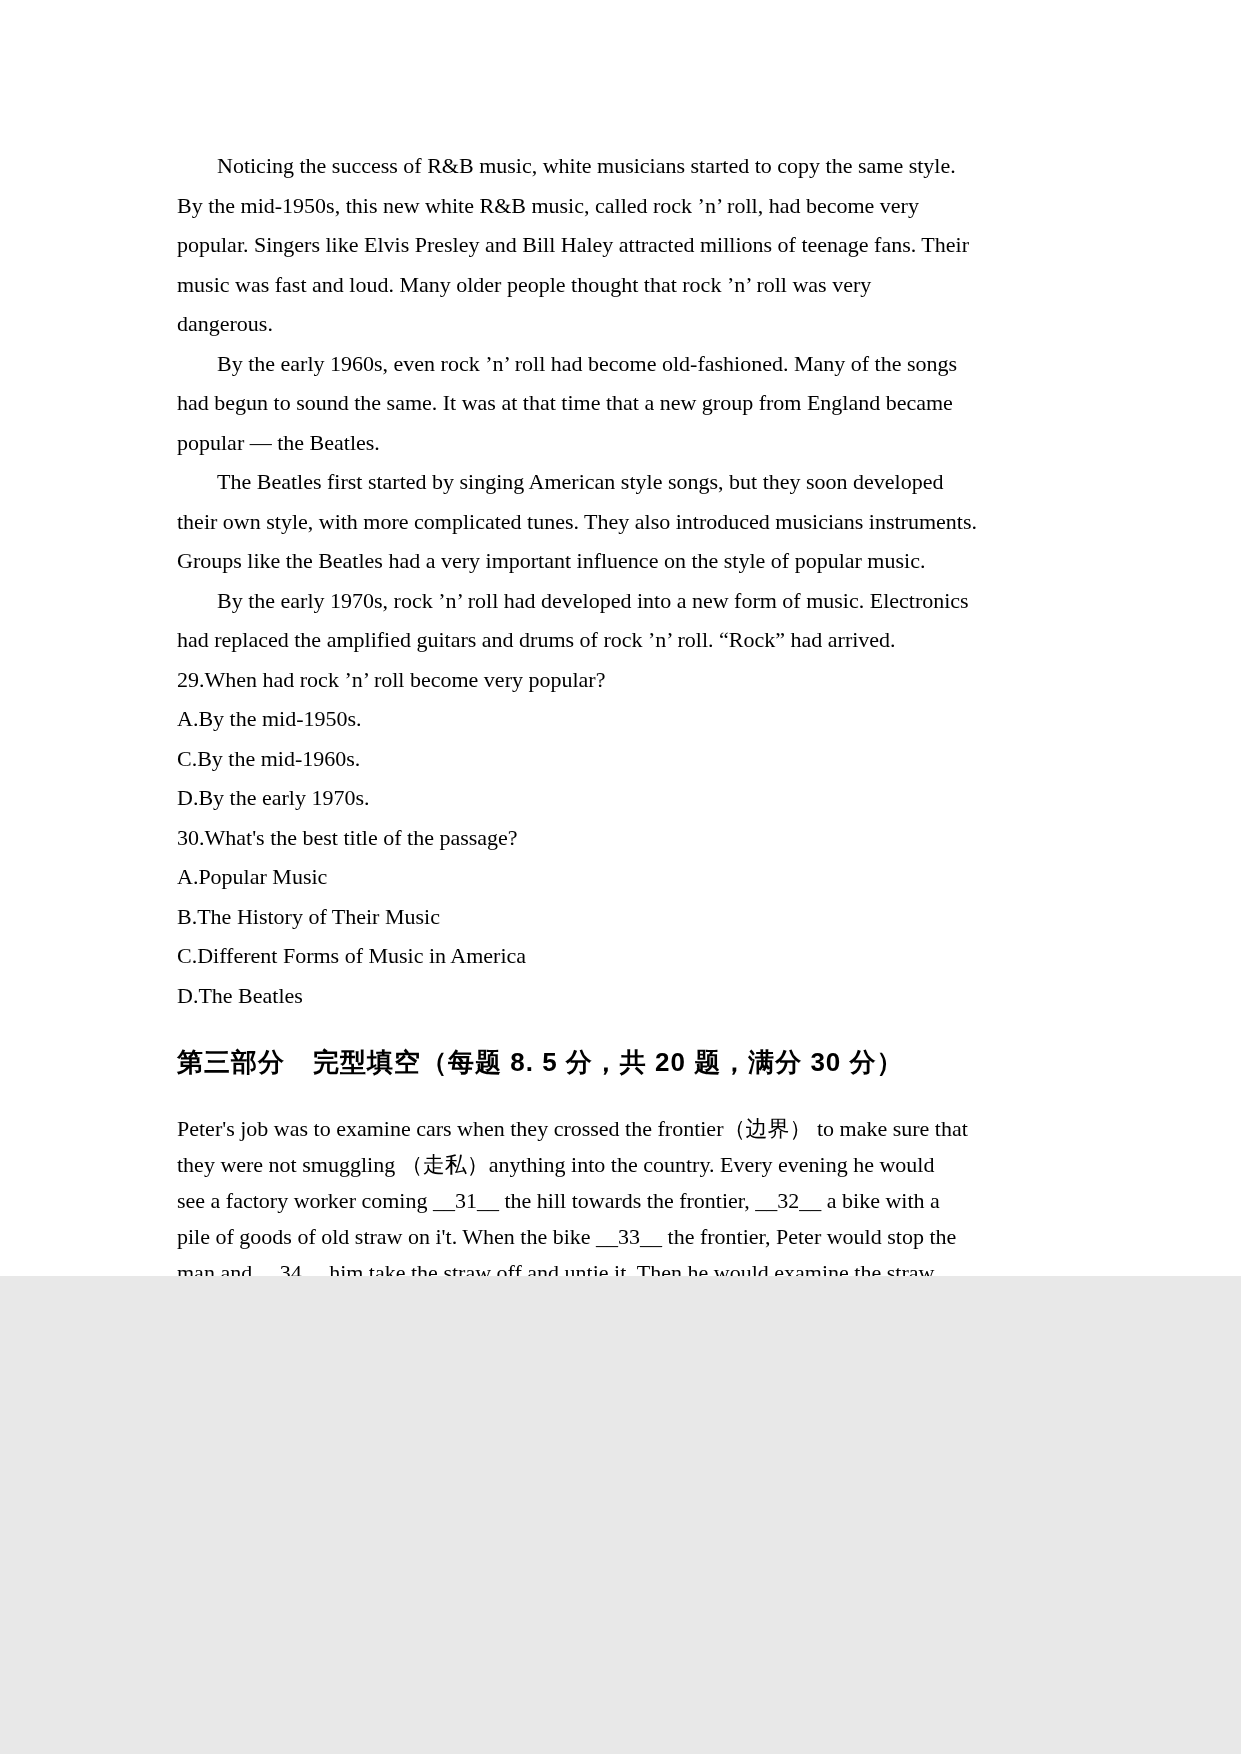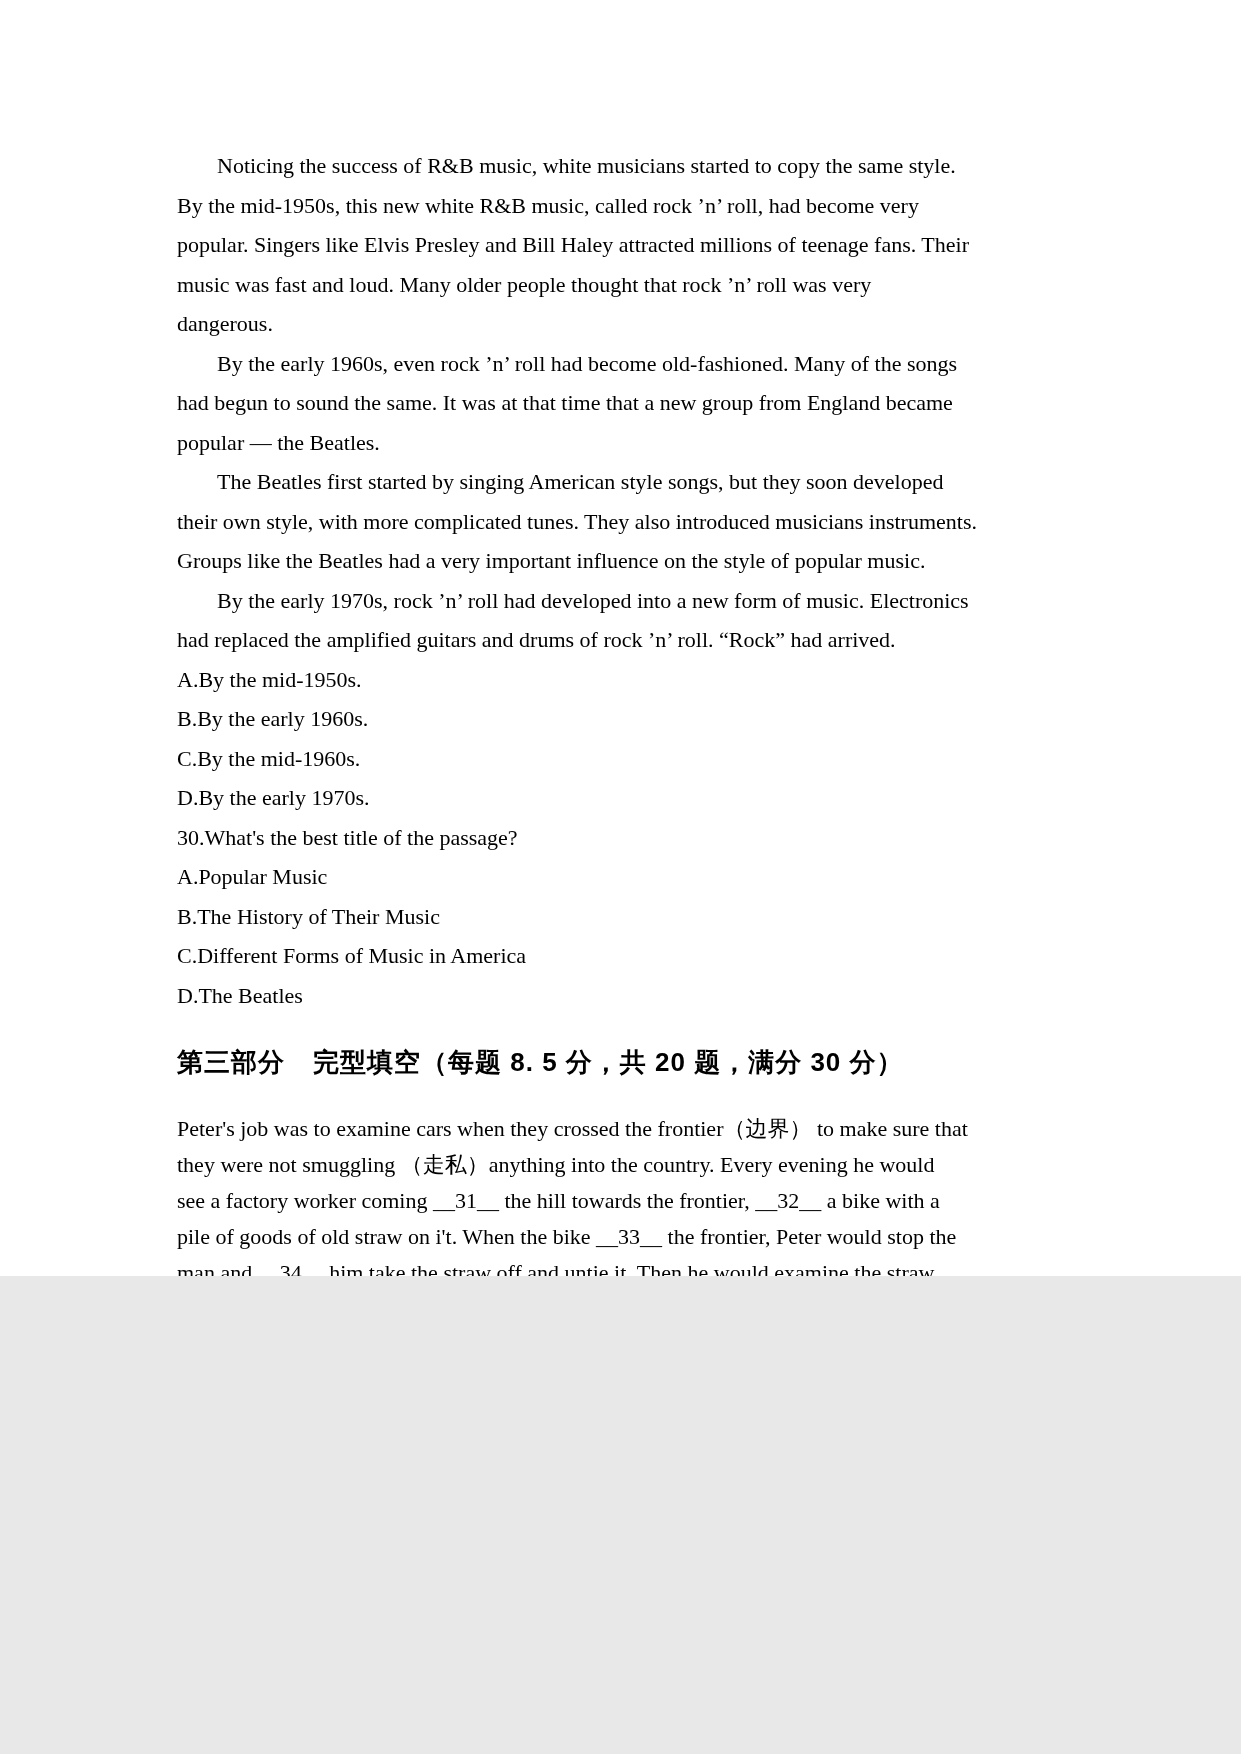--- a/index.html
+++ b/index.html
@@ -70,22 +70,22 @@
 had begun to sound the same. It was at that time that a new group from England became
 popular — the Beatles.</p>
       <p class="para">The Beatles first started by singing American style songs, but they soon developed
 their own style, with more complicated tunes. They also introduced musicians instruments.
 Groups like the Beatles had a very important influence on the style of popular music.</p>
       <p class="para">By the early 1970s, rock ’n’ roll had developed into a new form of music. Electronics
 had replaced the amplified guitars and drums of rock ’n’ roll. “Rock” had arrived.</p>
     </section>
 
     <section class="questions">
+      <div class="qline">29.When had rock ’n’ roll become very popular?</div>
       <div class="qline">A.By the mid-1950s.</div>
-      <div class="qline">B.By the early 1960s.</div>
       <div class="qline">C.By the mid-1960s.</div>
       <div class="qline">D.By the early 1970s.</div>
       <div class="qline">30.What's the best title of the passage?</div>
       <div class="qline">A.Popular Music</div>
       <div class="qline">B.The History of Their Music</div>
       <div class="qline">C.Different Forms of Music in America</div>
       <div class="qline">D.The Beatles</div>
     </section>
 
     <h2 class="header">

